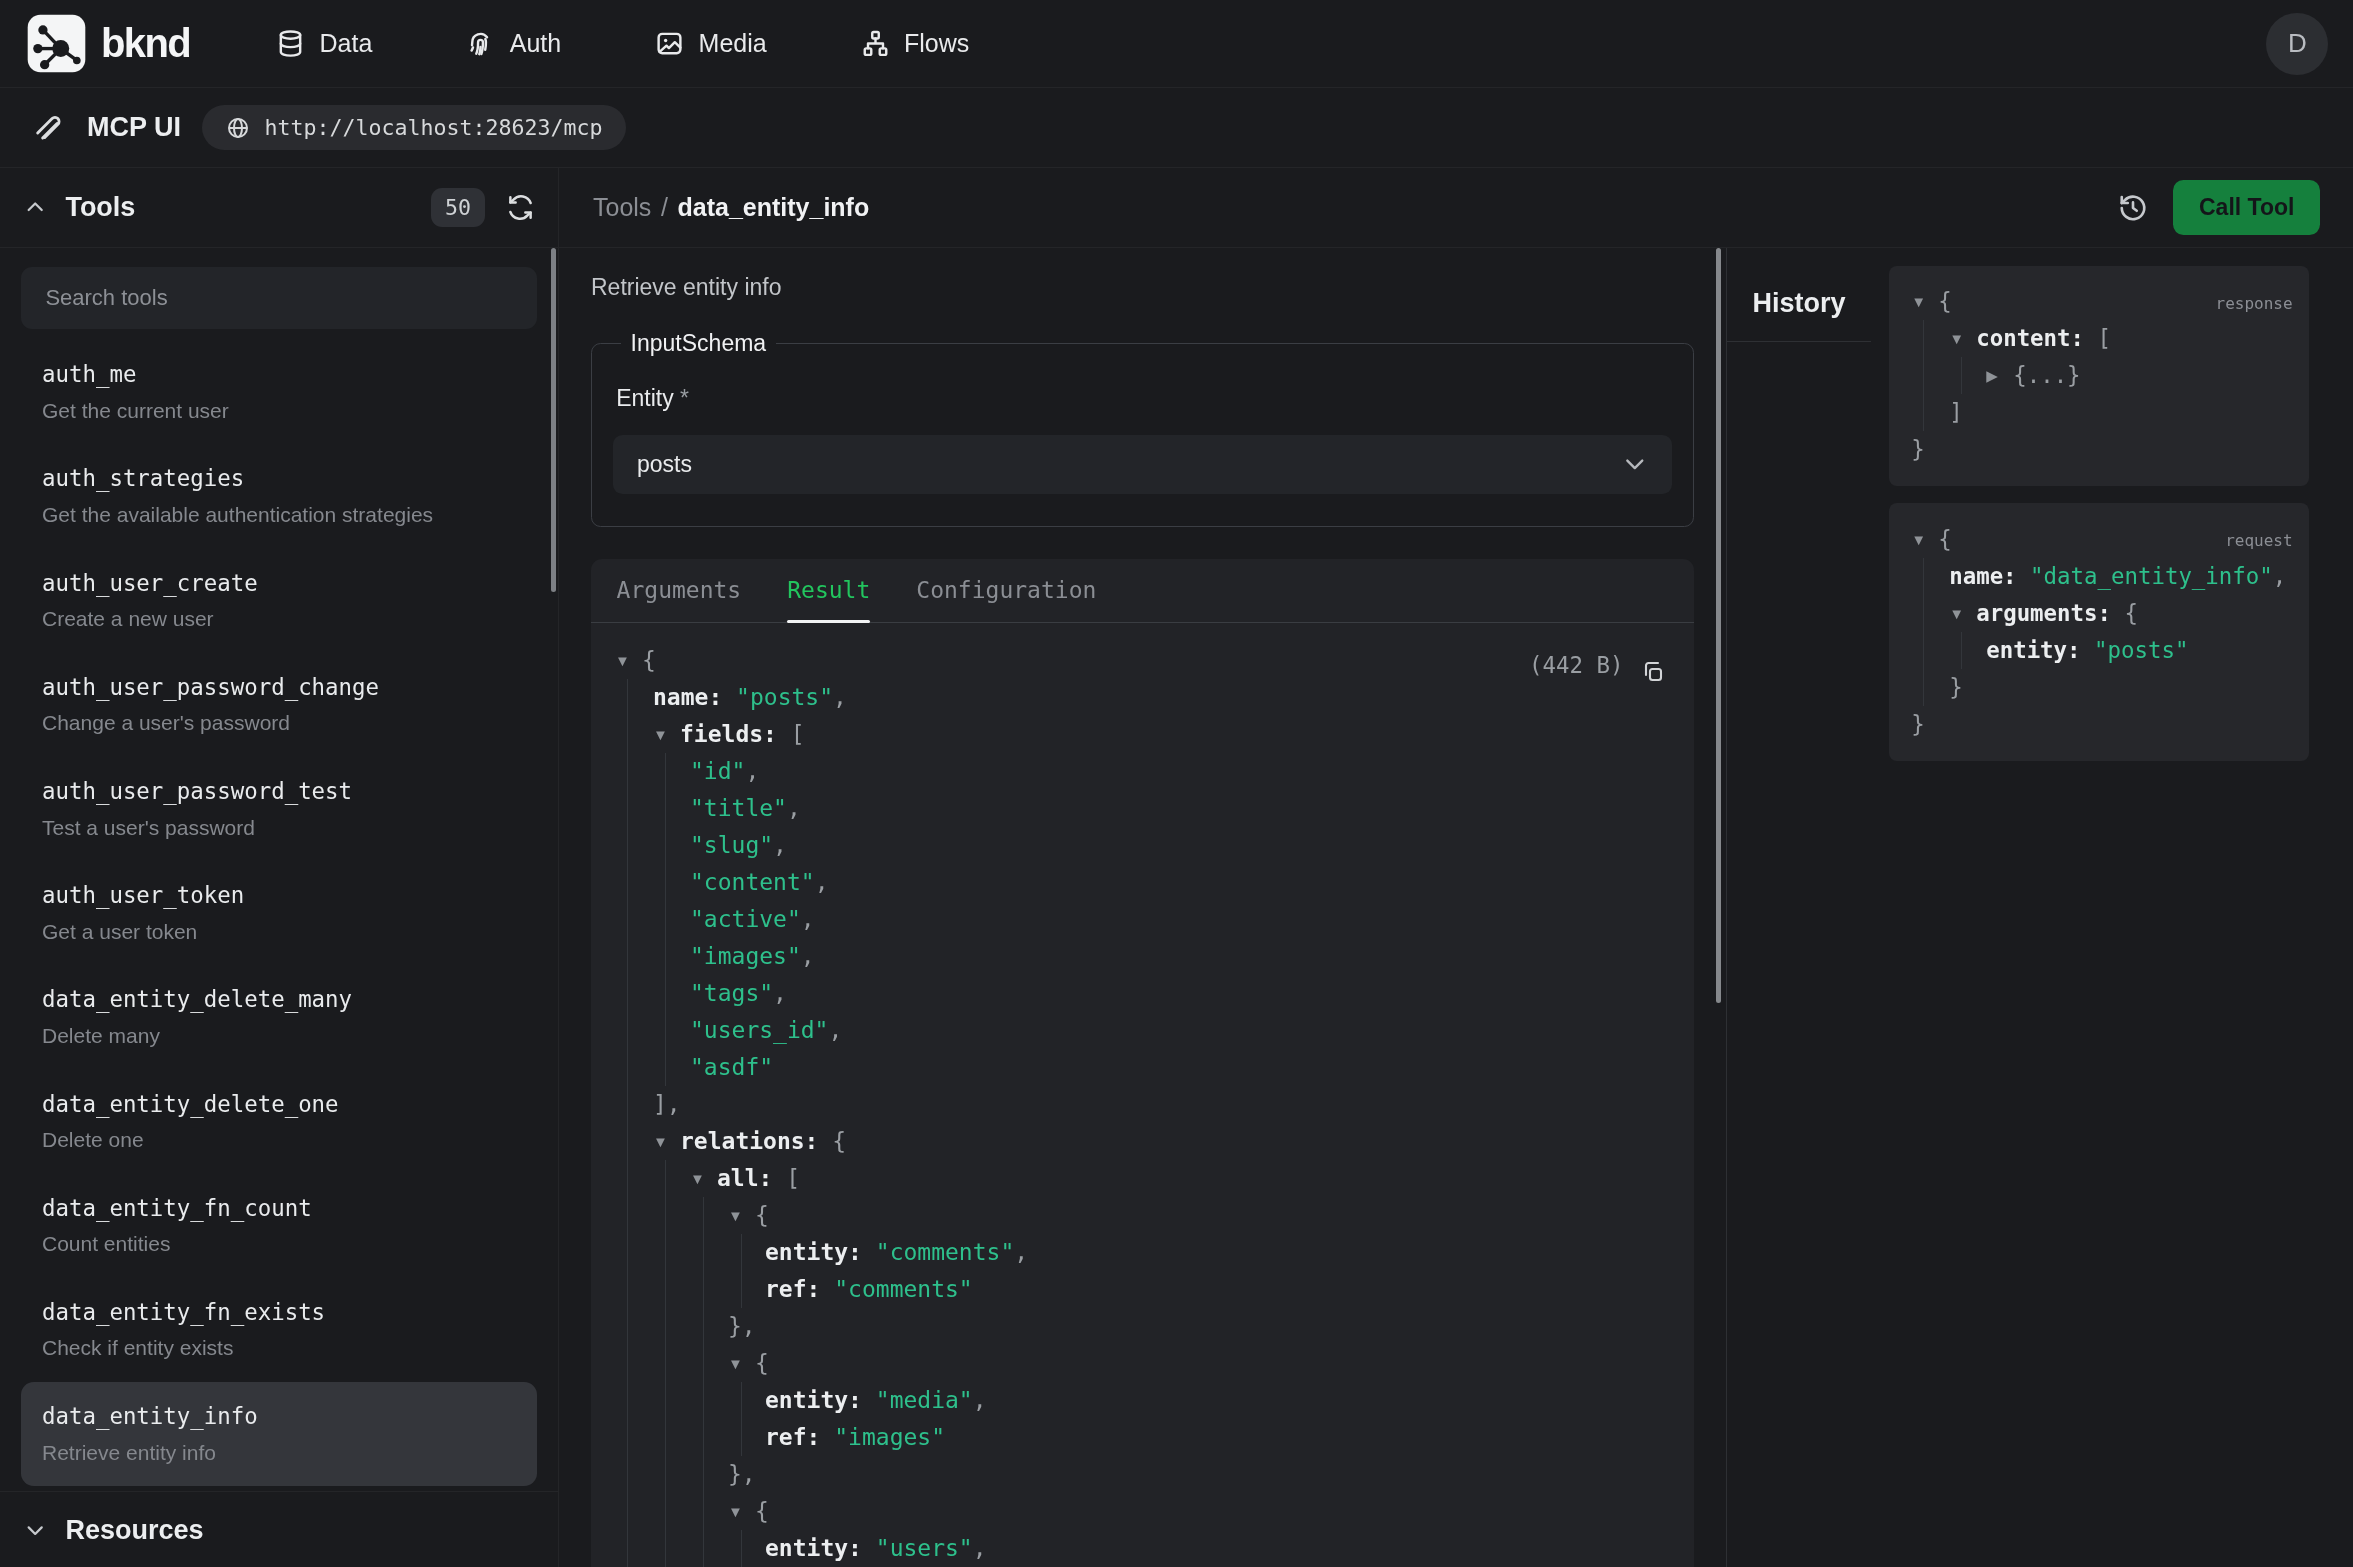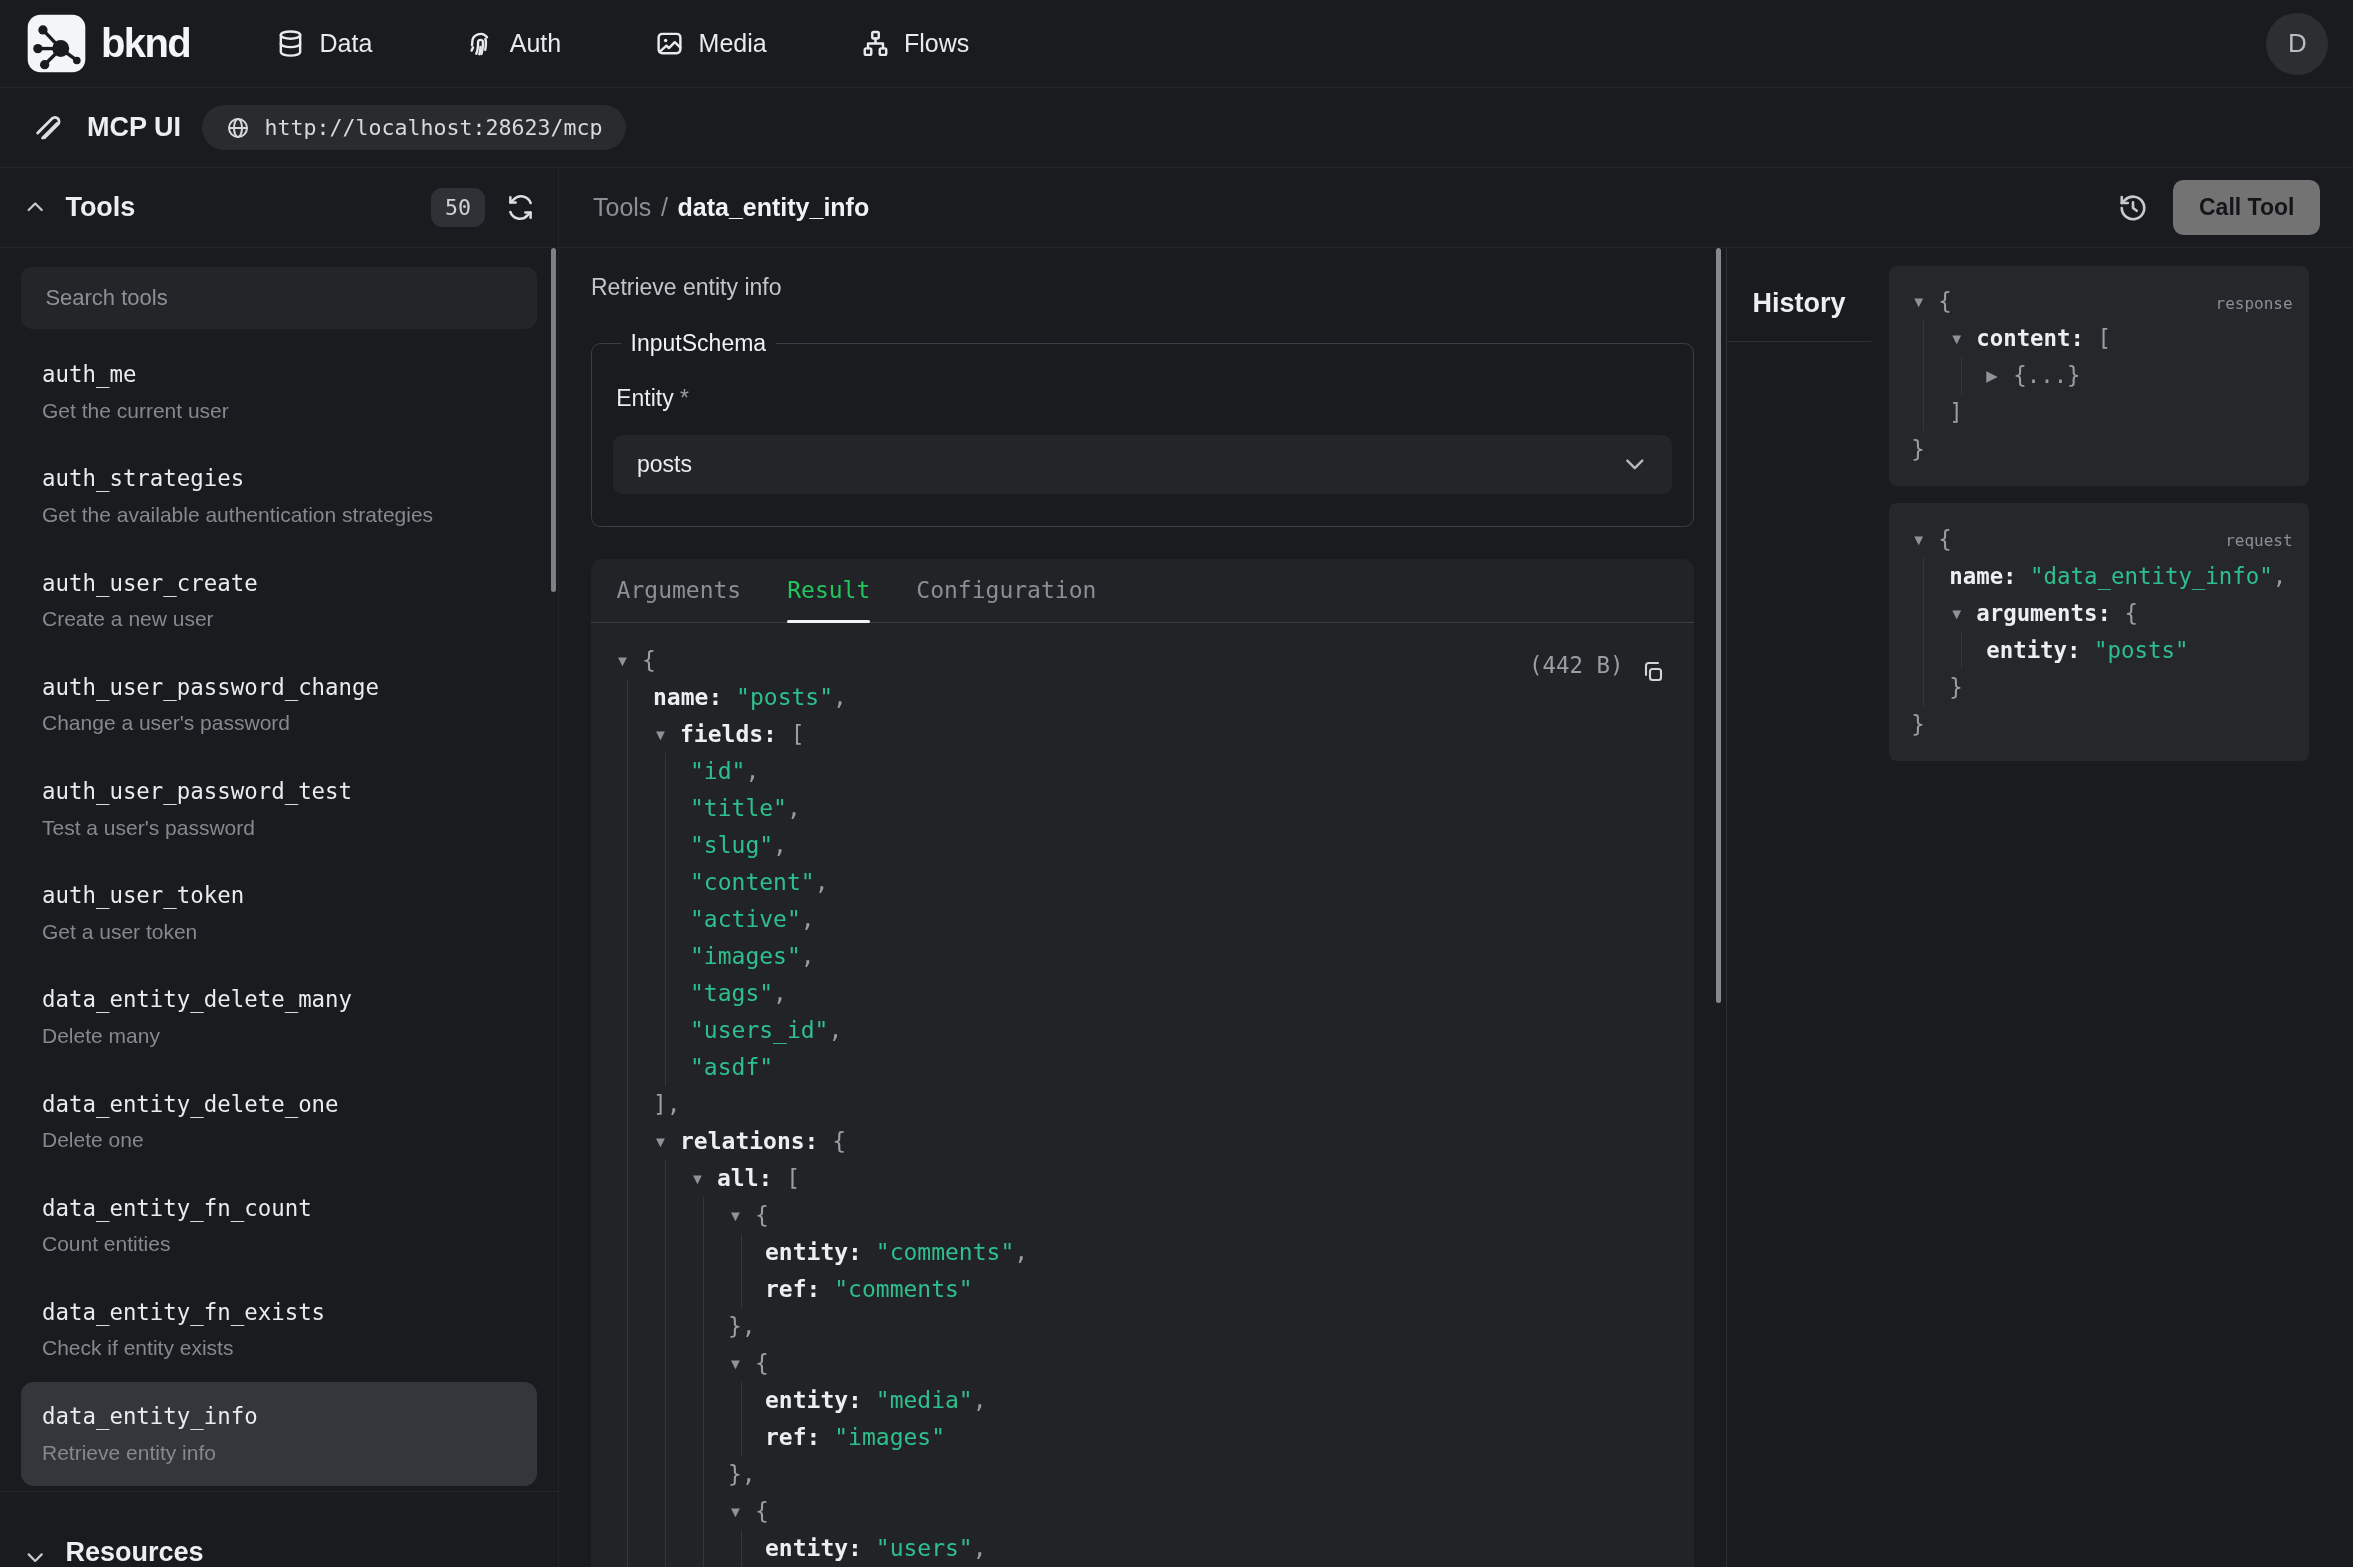--- a/index.html
+++ b/index.html
@@ -44,34 +44,34 @@
   .sidebar-body{flex:1;position:relative;padding:19px 21px 0;overflow:hidden}
   .search{height:62px;background:#232529;border-radius:11.2px;display:flex;align-items:center;padding:0 22.4px;box-sizing:border-box}
   .search input{background:transparent;border:none;outline:none;width:100%;font-family:"Liberation Sans",sans-serif;font-size:22px;color:#84cc16}
   .search input::placeholder{color:#8d9096}
   .tool-list{margin-top:11.2px}
   .tool-item{padding:21px;border-radius:12.8px;cursor:pointer}
   .tool-item.selected{background:#34363b}
   .tool-name{font-size:22.4px;color:#e9ebed;line-height:27px}
   .tool-desc{margin-top:9.6px;font-size:21px;color:#85888e;line-height:25.6px}
   .sidebar-scrollbar{position:absolute;top:0;right:1.6px;width:5.6px;height:344px;background:#7d8085;border-radius:3.2px}
-  .sidebar-footer{height:77px;flex:none;border-top:0.8px solid #242528;display:flex;align-items:flex-end;padding:0 24px;box-sizing:border-box}
+  .sidebar-footer{height:77px;flex:none;border-top:0.8px solid #242528;display:flex;align-items:center;padding:0 24px;box-sizing:border-box}
   .sidebar-footer .icon.chev{width:22.4px;height:22.4px;color:#c6c9cd}
   .sidebar-footer-title{font-size:27px;font-weight:700;margin-left:19px}
 
   
   .main{flex:1;display:flex;flex-direction:column;min-width:0}
   .main-header{height:80px;flex:none;display:flex;align-items:center;padding:0 34px;border-bottom:0.8px solid #242528;box-sizing:border-box}
   .breadcrumb{font-size:25px}
   .breadcrumb .root,.breadcrumb .sep{color:#8b8e94}
   .breadcrumb .sep{margin:0 9.6px}
   .breadcrumb .current{color:#f1f2f4;font-weight:700}
   .main-header-actions{margin-left:auto;display:flex;align-items:center;gap:25.6px}
   .history-btn{width:30px;height:30px;color:#c6c9cd;cursor:pointer}
-  .call-tool-btn{background:#737373;color:#141519;font-family:"Liberation Sans",sans-serif;font-size:23px;font-weight:700;border:none;border-radius:10.4px;padding:14.4px 25.6px;cursor:pointer}
+  .call-tool-btn{background:#15803d;color:#141519;font-family:"Liberation Sans",sans-serif;font-size:23px;font-weight:700;border:none;border-radius:10.4px;padding:14.4px 25.6px;cursor:pointer}
 
   .main-body{flex:1;display:flex;min-height:0}
   .workarea{flex:1;position:relative;padding:25.6px 32px;min-width:0;box-sizing:border-box}
   .tool-desc-line{font-size:23px;color:#c2c5c9}
   fieldset.schema{margin:29px 0 0;border:0.8px solid #3b3e44;border-radius:9.6px;padding:16px 21px 32px}
   fieldset.schema legend{font-size:23px;color:#f0f1f3;padding:0 9.6px;margin-left:8px}
   .field-label{font-size:23px;margin:12.8px 0 0 3.2px;color:#e9ebed}
   .req{color:#979ca1;margin-left:6.4px}
   .select{margin-top:22.4px;height:59px;background:#232529;border-radius:9.6px;display:flex;align-items:center;padding:0 24px;box-sizing:border-box;cursor:pointer}
   .select-value{font-size:23px;color:#e9ebed}

